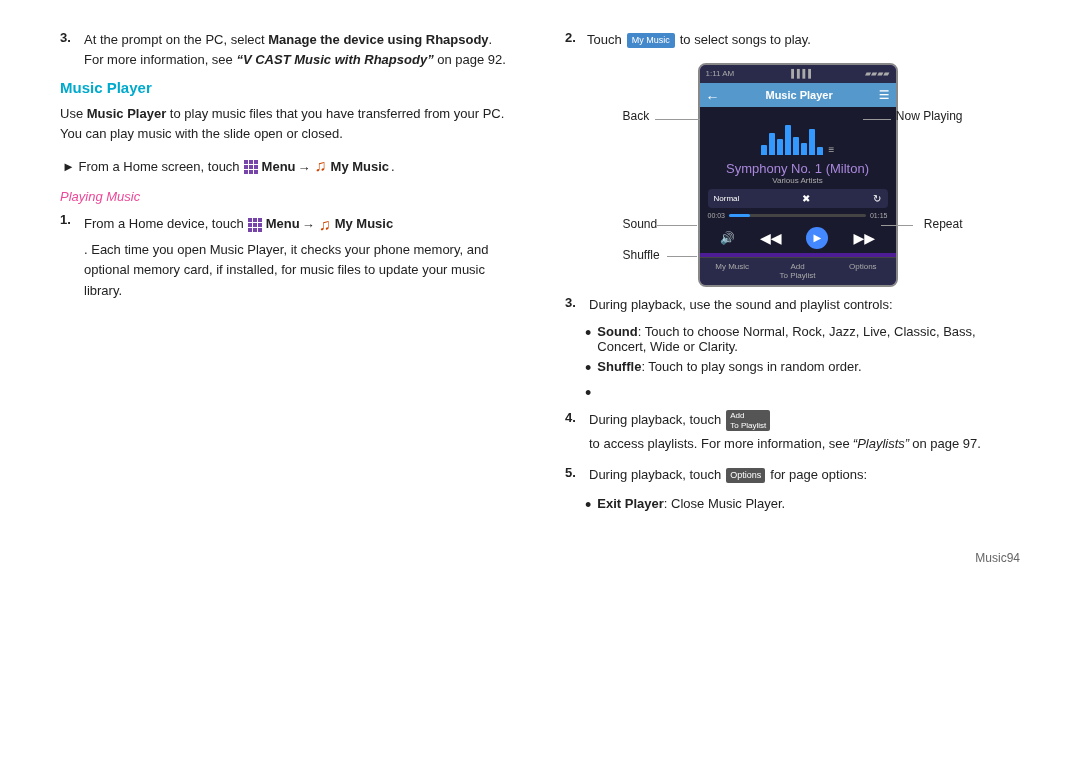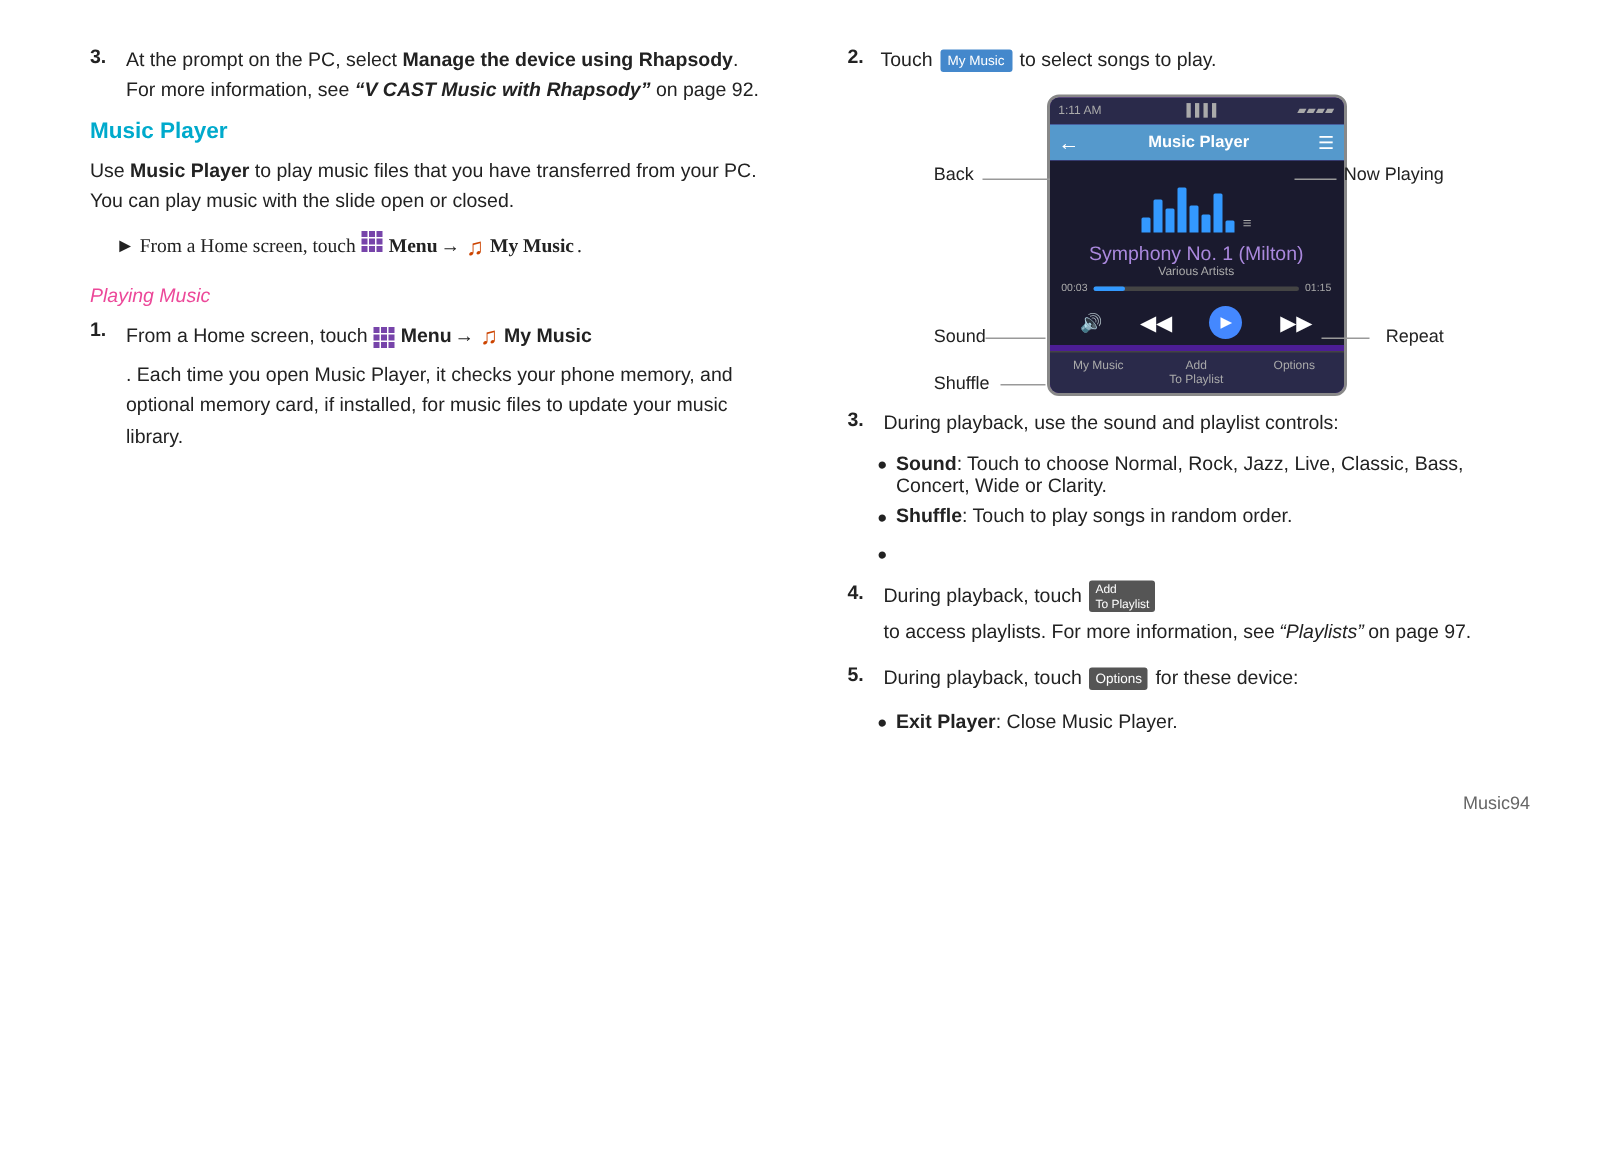--- a/index.html
+++ b/index.html
@@ -359,21 +359,21 @@
         <span>At the prompt on the PC, select </span><span class="bold">Manage the device using Rhapsody</span><span>. For more information, see </span><span class="italic bold">“V CAST Music with Rhapsody”</span><span> on page 92.</span>
       </div>
     </div>
 
     <div class="section-heading">Music Player</div>
 
     <div class="body-text">
       <span>Use </span><span class="bold">Music Player</span><span> to play music files that you have transferred from your PC. You can play music with the slide open or closed.</span>
     </div>
 
-    <div class="body-text" style="margin-left:17px; display:flex; align-items:flex-start; flex-wrap:wrap; gap:2px;font-family:Liberation Serif, serif;">
+    <div class="body-text" style="margin-left:2px; display:flex; align-items:center; flex-wrap:wrap; gap:2px;">
       <span>► From a Home screen, touch </span>
 
       <span class="grid-icon">
         <span class="grid-cell-purple"></span>
           <span class="grid-cell-purple"></span>
           <span class="grid-cell-purple"></span>
         <span class="grid-cell-purple"></span>
           <span class="grid-cell-purple"></span>
           <span class="grid-cell-purple"></span>
         <span class="grid-cell-purple"></span>
@@ -386,21 +386,21 @@
       <span class="music-note">♫</span>
       <span class="bold">My Music</span>
         <span>.</span>
     </div>
 
     <div class="sub-heading">Playing Music</div>
 
     <div class="step-item">
       <span class="step-number">1.</span>
       <div class="step-content" style="display:flex; flex-wrap:wrap; align-items:center; gap:2px; line-height:1.6;">
-        <span>From a Home screen, touch </span>
+        <span>From a Home device, touch </span>
         <span class="grid-icon">
           <span class="grid-cell-purple"></span>
             <span class="grid-cell-purple"></span>
             <span class="grid-cell-purple"></span>
           <span class="grid-cell-purple"></span>
             <span class="grid-cell-purple"></span>
             <span class="grid-cell-purple"></span>
           <span class="grid-cell-purple"></span>
             <span class="grid-cell-purple"></span>
             <span class="grid-cell-purple"></span>
@@ -474,20 +474,25 @@
               <div class="eq-bar" style="height:26px;"></div>
               <div class="eq-bar" style="height:8px;"></div>
               <span style="color:#aaa; font-size:10px; margin-left:4px;">≡</span>
             </div>
 
             <div class="song-info">
               <div class="song-title">Symphony No. 1 (Milton)</div>
               <div class="song-artist">Various Artists</div>
             </div>
 
+            <div class="controls-row">
+              <span class="control-label">Normal</span>
+              <span class="control-btn">✖</span>
+              <span class="control-btn">↻</span>
+            </div>
 
             <div class="progress-row">
               <span class="time-label">00:03</span>
               <div class="progress-bar-bg">
                 <div class="progress-bar-fill"></div>
               </div>
               <span class="time-label">01:15</span>
             </div>
 
             <div class="playback-controls">
@@ -541,21 +546,21 @@
         <span class="italic">“Playlists”</span>
         <span> on page 97.</span>
       </div>
     </div>
 
     <div class="step-item" style="margin-top:6px;">
       <span class="step-number">5.</span>
       <div class="step-content" style="display:flex; flex-wrap:wrap; align-items:center; gap:3px; line-height:1.6;">
         <span>During playback, touch </span>
         <span class="inline-btn">Options</span>
-        <span> for these device:</span>
+        <span> for page options:</span>
       </div>
     </div>
 
     <div style="margin-left:20px;">
       <div class="bullet-item">
         <span class="bullet-dot">•</span>
         <div>
           <span class="bold">Exit Player</span><span>: Close Music Player.</span>
         </div>
       </div>

